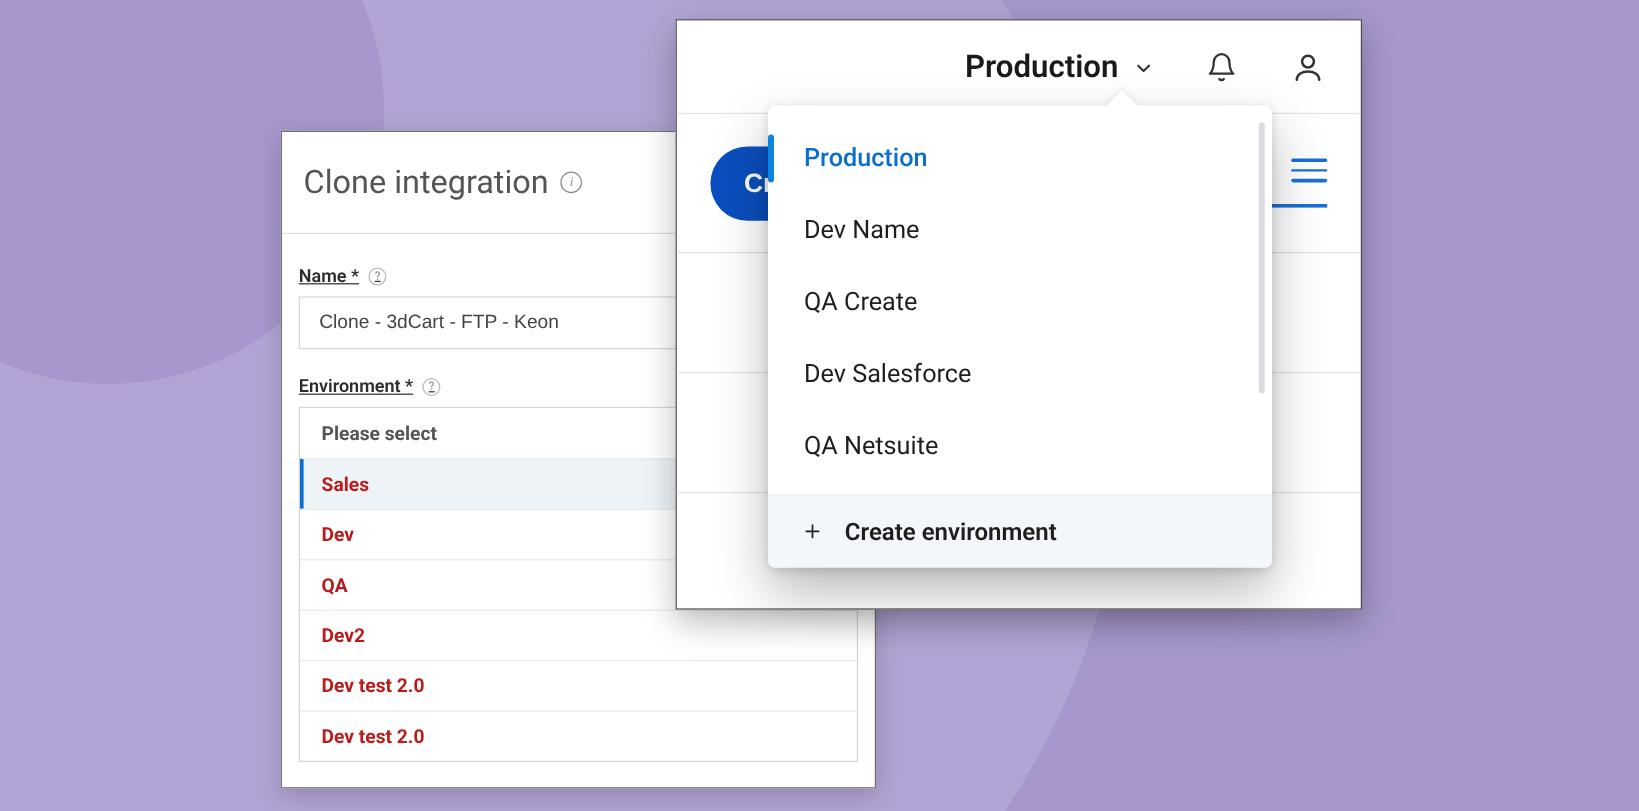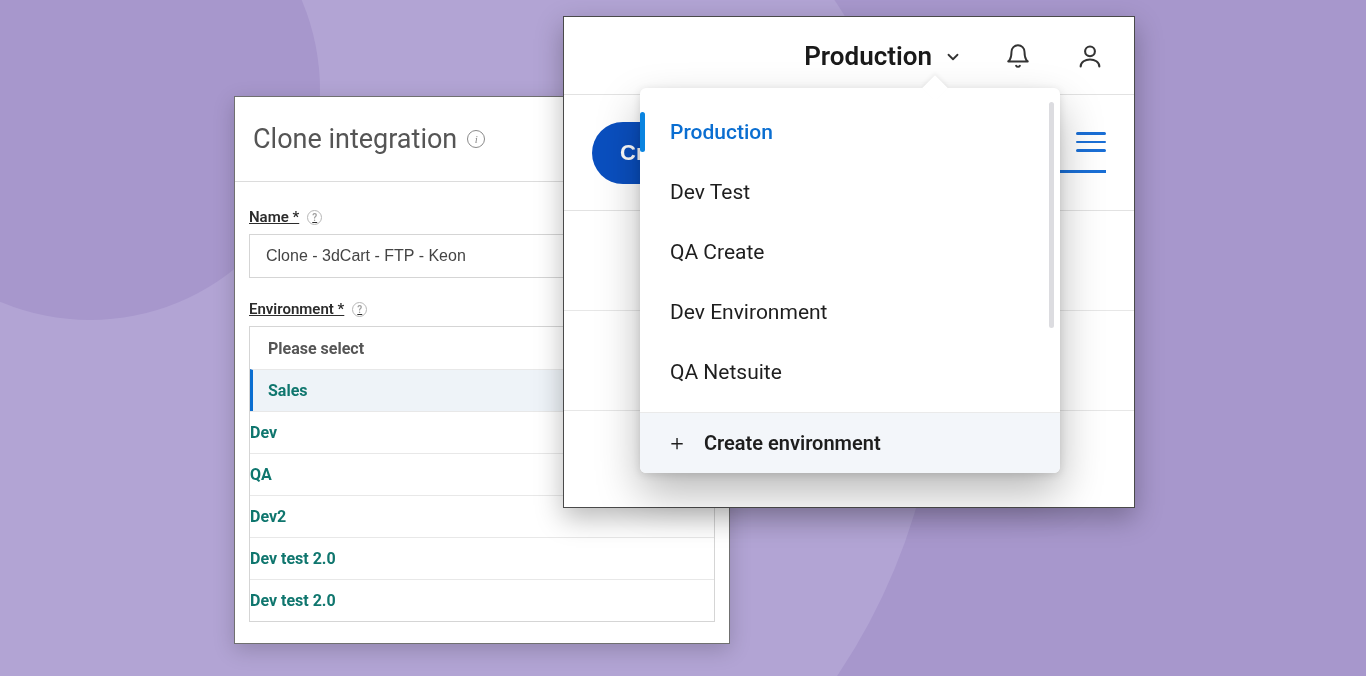--- a/index.html
+++ b/index.html
@@ -27,21 +27,21 @@
     border-radius: 50%;
     background: #a797cc;
     left: -140px;
     top: -140px;
   }
 
   
   .panel-left {
     position: absolute;
     left: 234px;
-    top: 96px;
+    top: 109px;
     width: 496px;
     height: 548px;
     background: #ffffff;
     border: 1px solid #707070;
     box-shadow: 0 6px 20px rgba(0,0,0,0.18);
     filter: blur(0.35px);
   }
   .panel-left .header {
     padding: 26px 18px 20px 18px;
     display: flex;
@@ -97,22 +97,22 @@
   .env-placeholder {
     height: 42px;
     display: flex; align-items: center;
     padding: 0 18px;
     color: #555;
     font-size: 16px;
   }
   .env-option {
     height: 42px;
     display: flex; align-items: center;
-    padding: 0 0;
-    color: #0f766e;
+    padding: 0 18px;
+    color: #b91c1c;
     font-size: 16px;
     border-top: 1px solid #e8e8e8;
     cursor: pointer;
   }
   .env-option.selected {
     background: #eef3f8;
     border-left: 3px solid #0a6ed1;
     padding-left: 15px;
   }
 
@@ -334,23 +334,23 @@
   <div class="content-row"></div>
   <div class="content-row"></div>
   <div class="content-row" style="border-bottom:none;"></div>
 </div>
 
 <div class="popover">
   <div class="popover-arrow"></div>
   <div class="popover-scroll"></div>
   <div class="popover-items" id="popover-items">
       <div class="pop-item active">Production</div>
-      <div class="pop-item">Dev Test</div>
+      <div class="pop-item">Dev Name</div>
       <div class="pop-item">QA Create</div>
-      <div class="pop-item">Dev Environment</div>
+      <div class="pop-item">Dev Salesforce</div>
       <div class="pop-item">QA Netsuite</div>
     </div>
   <div class="pop-divider"></div>
   <div class="pop-footer">
     <span class="plus-icon">＋</span>
     <span>Create environment</span>
   </div>
 </div>
 
 </body></html>

